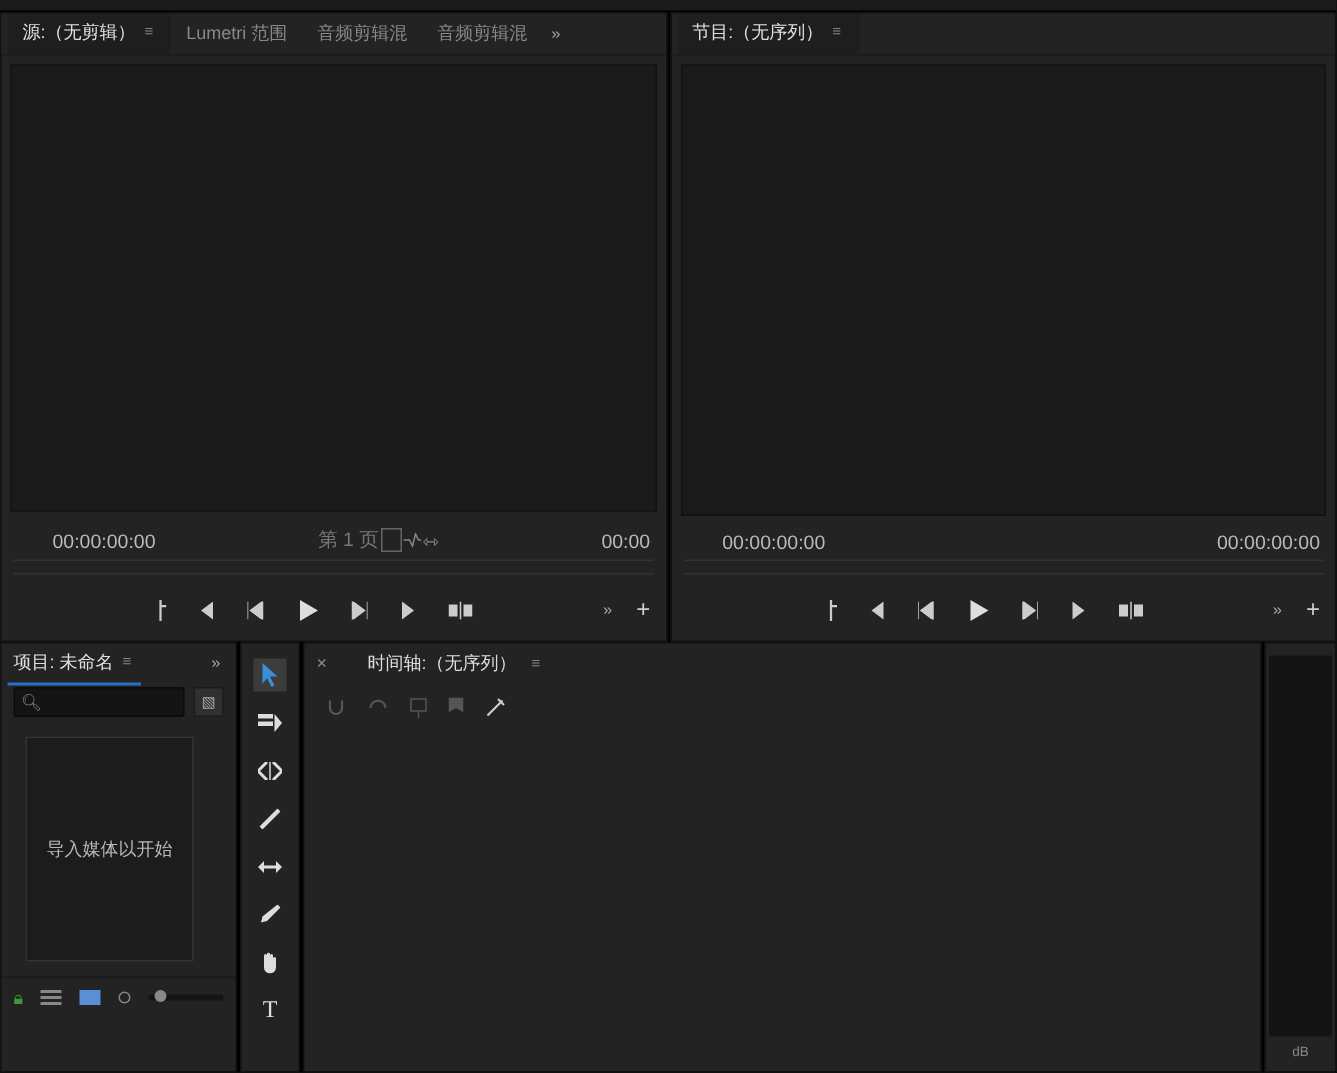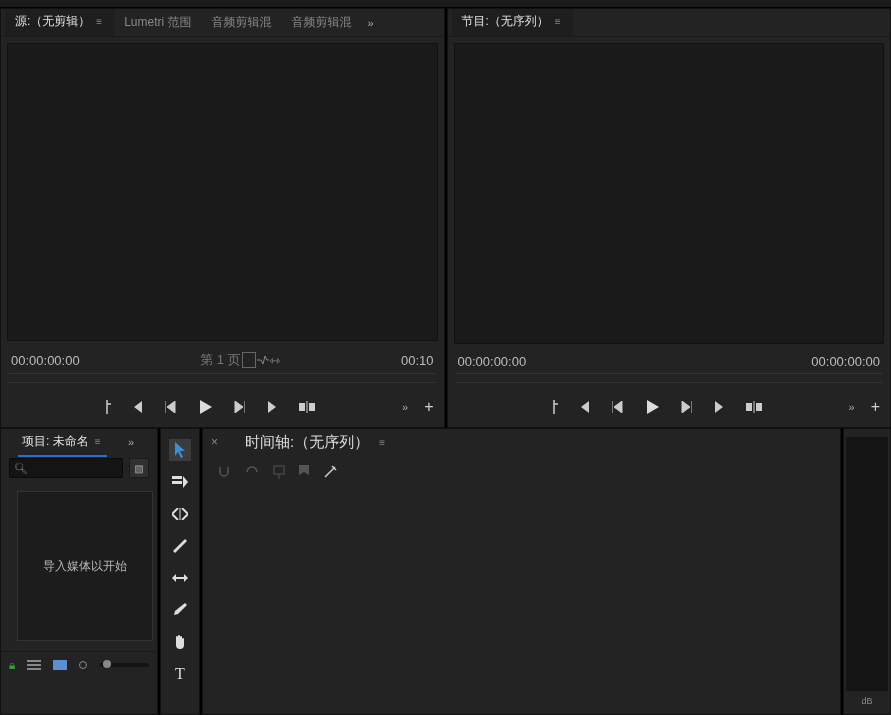--- a/index.html
+++ b/index.html
@@ -78,20 +78,21 @@
     margin:6px;
     border:1px solid #111;
   }
   .monitor-info {
     display:flex;
     align-items:center;
     justify-content:space-between;
     padding:4px 10px;
     color:#bcbcbc;
     font-size:13px;
+    margin-left:24px;
   }
   .monitor-info .center {
     display:flex;
     align-items:center;
     gap:1px;
     color:#777;
   }
   .scrubber-row {
     height:10px;
     background:#232323;
@@ -137,21 +138,21 @@
     width:158px;
     background:#232323;
     display:flex;
     flex-direction:column;
     border:1px solid #111;
   }
   .proj-tabbar {
     display:flex;
     align-items:center;
     height:26px;
-    padding:0 17px;
+    padding:0 4px;
     justify-content:space-between;
   }
   .proj-tab {
     color:#e0e0e0;
     font-size:12px;
     padding:5px 4px;
     border-bottom:2px solid #2a6fc9;
     display:flex;
     align-items:center;
     gap:4px;
@@ -206,21 +207,21 @@
     align-items:center;
     justify-content:center;
     text-align:center;
     background:#1c1c1c;
     border:1px solid #333;
     color:#b8b8b8;
     font-size:12px;
     padding:10px;
     line-height:1.5;
     max-height:150px;
-    width:136px;
+    width:112px;
   }
   .proj-footer {
     display:flex;
     align-items:center;
     gap:12px;
     padding:4px 8px;
     border-top:1px solid #1a1a1a;
     height:26px;
   }
   .lock-ico{color:#3a9b3a;font-size:12px}
@@ -261,21 +262,21 @@
     background:#232323;
     display:flex;
     flex-direction:column;
     border:1px solid #111;
     min-width:0;
   }
   .tl-tabbar{
     display:flex;align-items:center;height:26px;padding:0 8px;gap:8px;
   }
   .tl-close{color:#888;font-size:12px;}
-  .tl-title{color:#ddd;font-size:15px;padding-left:19px;}
+  .tl-title{color:#ddd;font-size:12px;padding-left:19px;}
   .tl-header{
     padding:4px 14px 8px 14px;
   }
   .tl-tc{color:#5fa7e6;font-size:15px;letter-spacing:.5px;}
   .tl-tools{
     display:flex;gap:14px;margin-top:6px;color:#555;
   }
   .tl-tools .active{color:#ccc;}
   .tl-body{
     flex:1;margin:0 8px 8px 8px;background:#1b1b1b;border:1px solid #111;
@@ -344,21 +345,21 @@
         <span class="center">
           <span>第 1 页</span>
           <span class="page-ico"></span>
           <span>
             <svg width="12" height="10" viewBox="0 0 12 10">
                 <path d="M0 5h4l2 4 2-8 2 4h2" stroke="#888" fill="none" stroke-width="1"></path>
               </svg>
           </span>
           <span style="color:#888">⇿</span>
         </span>
-        <span>00:10</span>
+        <span>00:00</span>
       </div>
       <div class="scrubber-row"></div>
       <div class="transport">
         <span class="ico" style="position:absolute;left:98px">
           <svg width="8" height="14" viewBox="0 0 8 14">
               <path d="M4 0v14M4 4h4" stroke="#ccc" stroke-width="1.5"></path>
             </svg>
         </span>
         <span class="ico">
           <svg width="14" height="12" viewBox="0 0 14 12">

